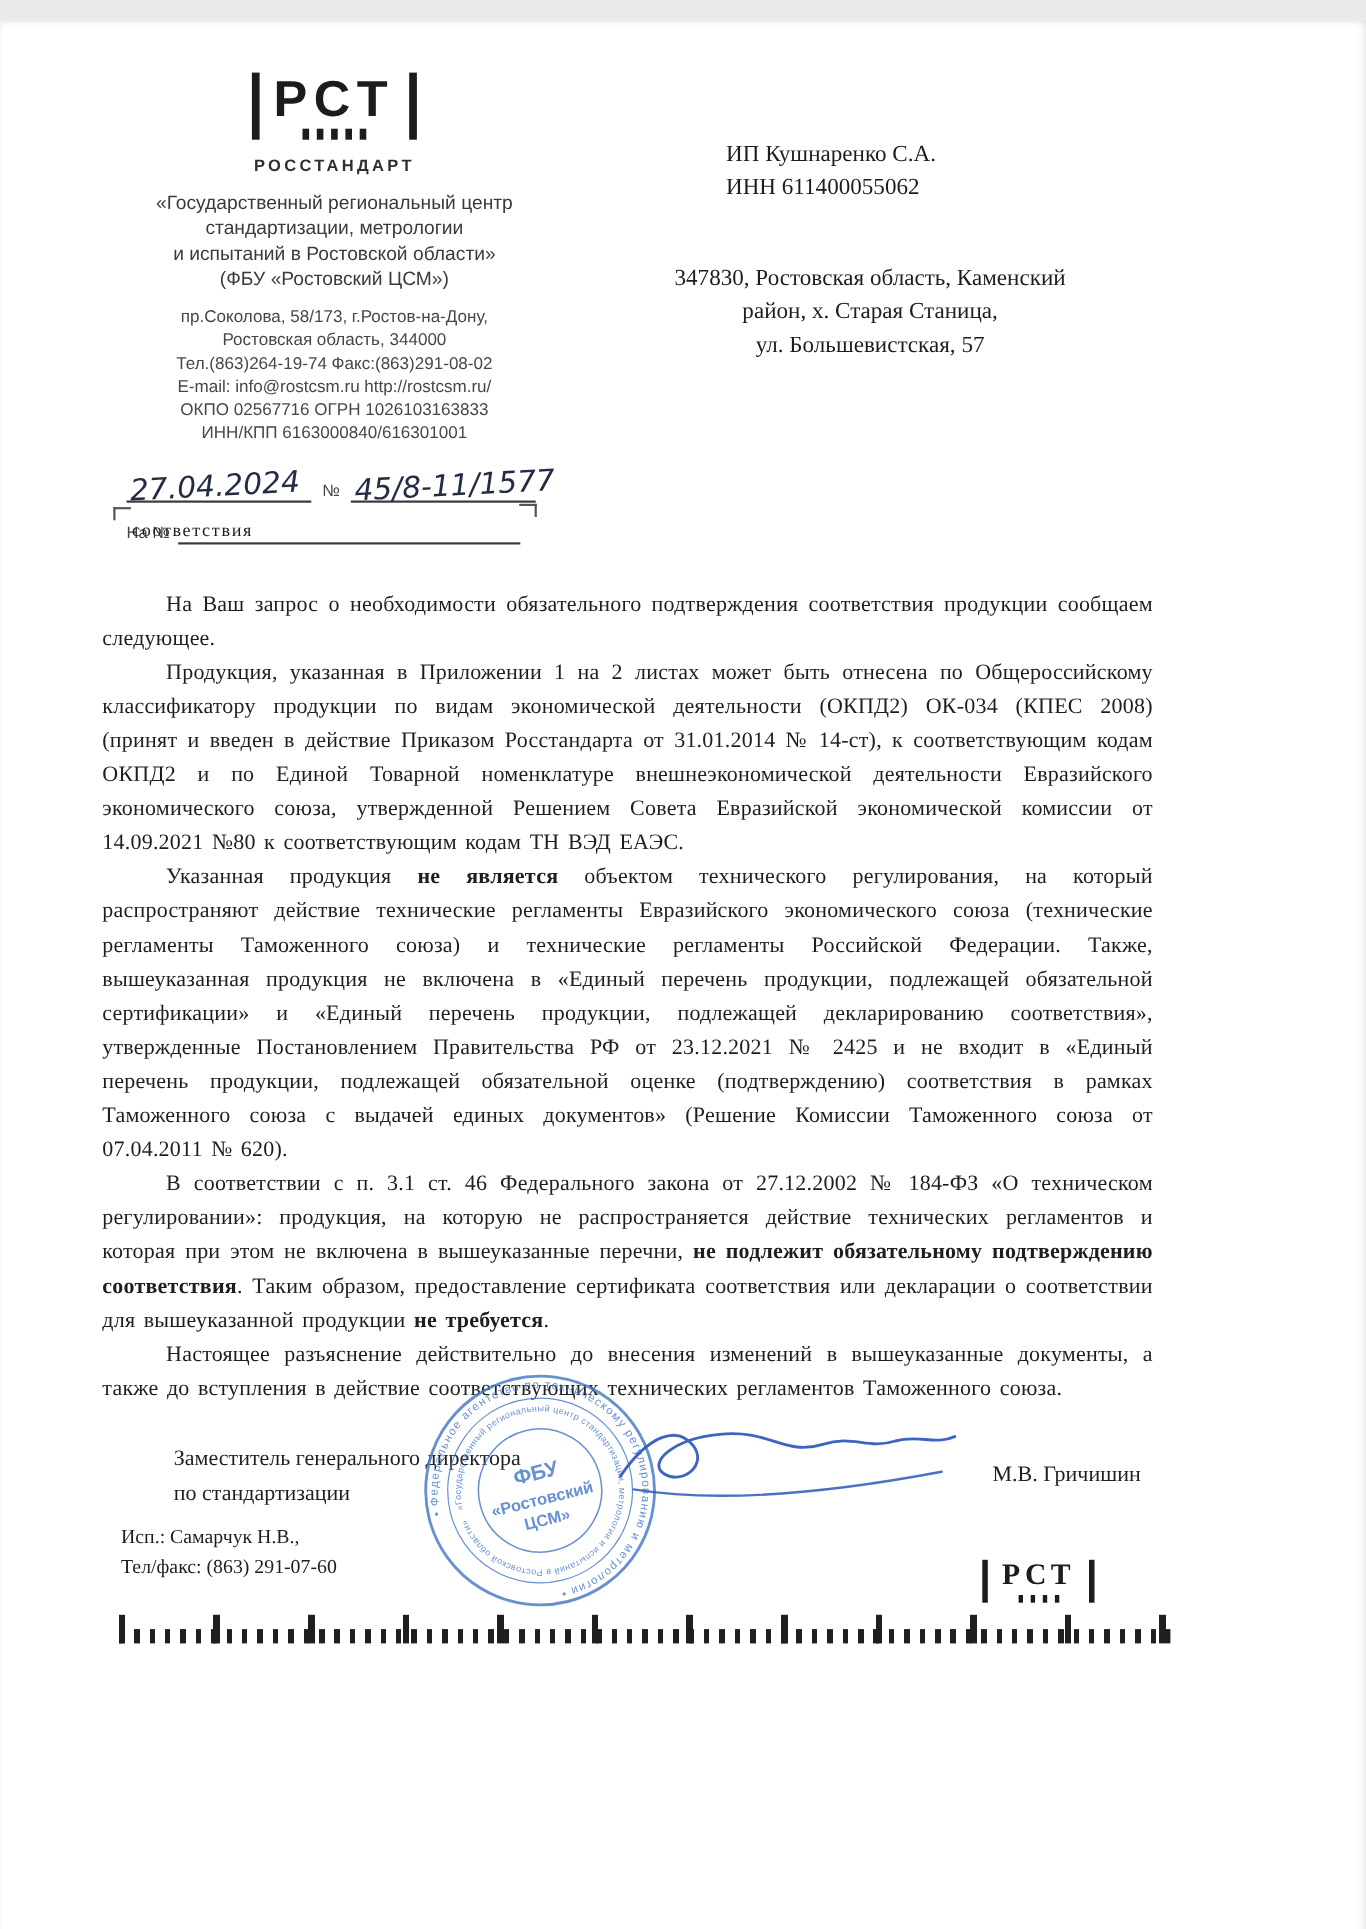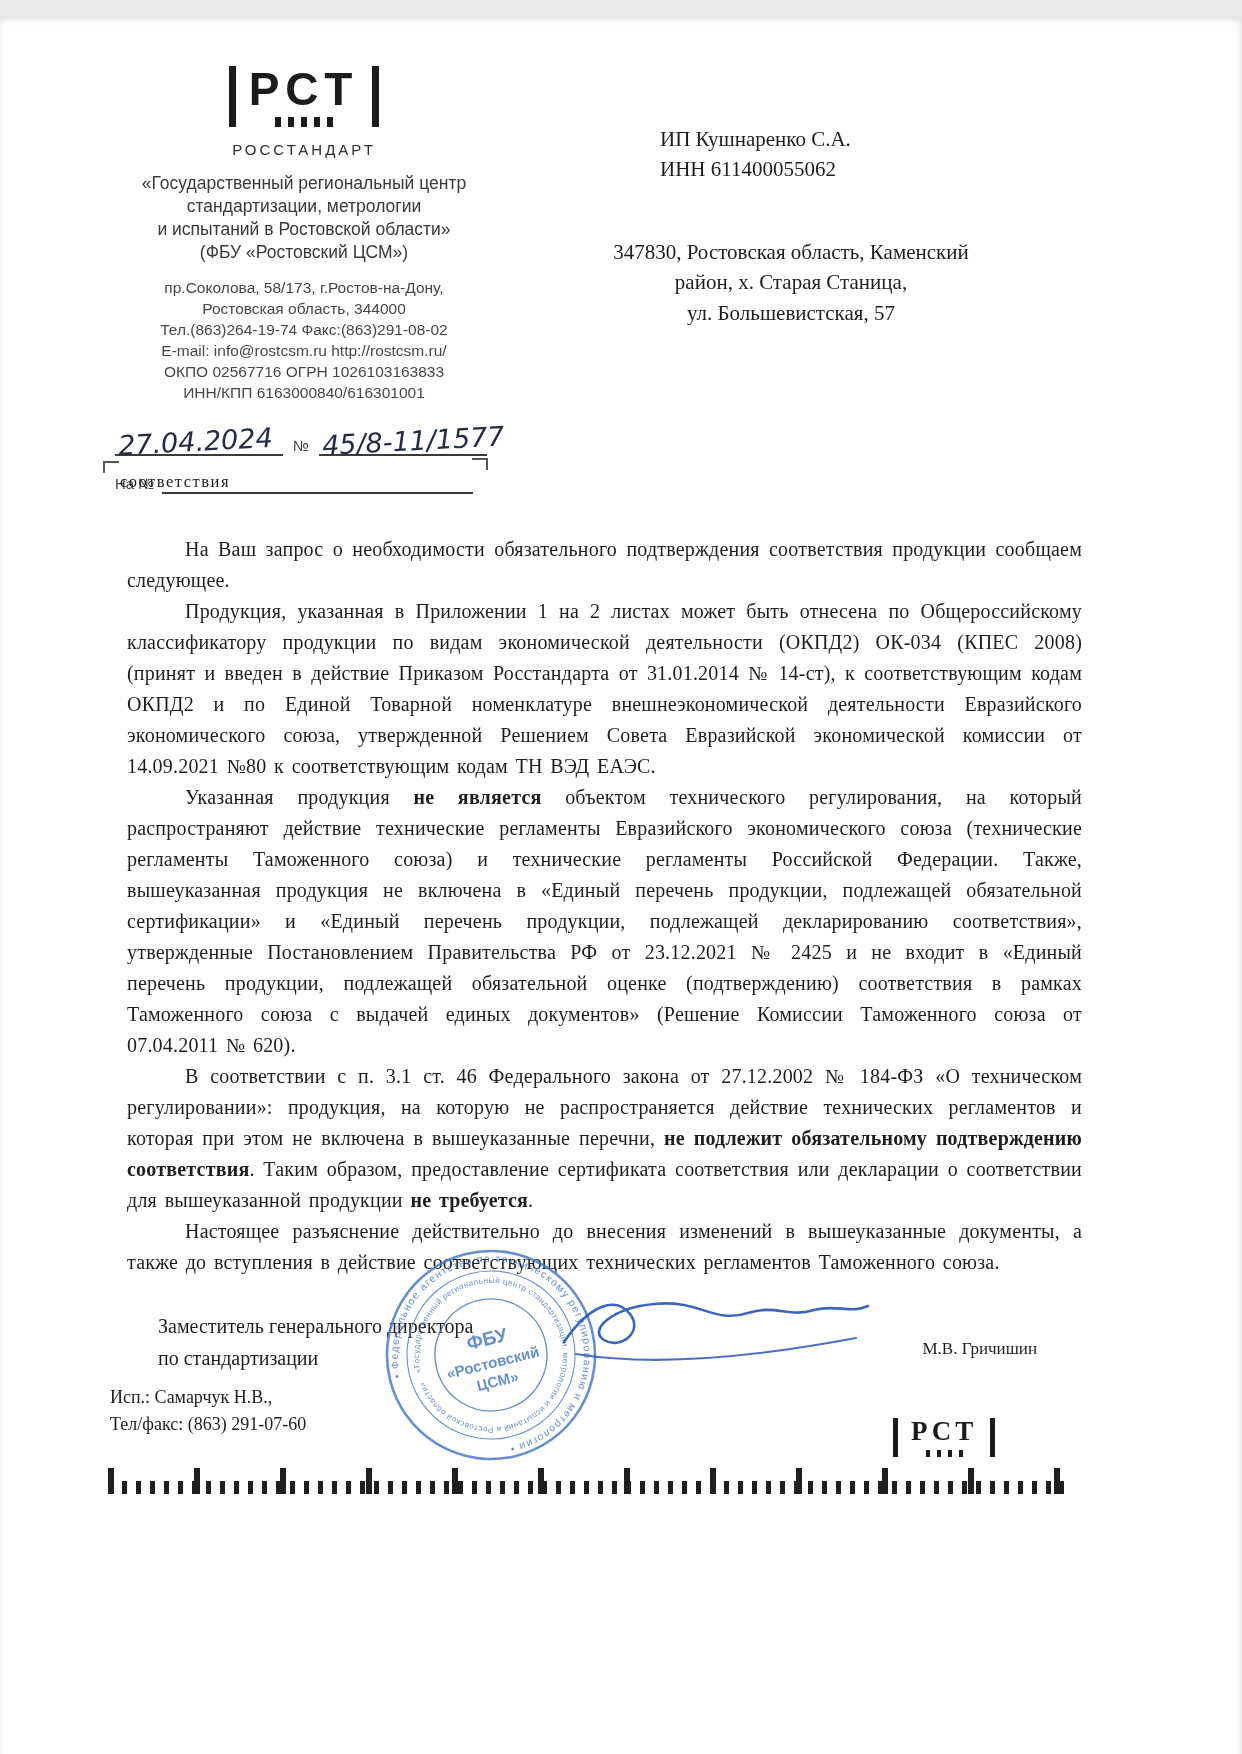--- a/index.html
+++ b/index.html
@@ -19,21 +19,21 @@
     text-align:center;
     font-family:"Liberation Sans",sans-serif;
     color:#3b3b3b;
   }
   .logo{display:inline-flex;align-items:stretch;gap:11px;}
   .logo .bar{width:7px;background:#1c1c1c;}
   .logo-center{display:flex;flex-direction:column;align-items:center;}
   .logo-text{font-weight:bold;font-size:46px;line-height:1;letter-spacing:7px;color:#1c1c1c;padding:0 2px;}
   .logo-ticks{display:flex;gap:7px;margin-top:5px;}
   .logo-ticks i{display:block;width:6px;height:10px;background:#1c1c1c;}
-  .brand{font-weight:normal;font-size:15px;letter-spacing:3px;color:#2e2e2e;margin-top:10px;}
+  .brand{font-weight:bold;font-size:15px;letter-spacing:3px;color:#2e2e2e;margin-top:10px;}
   .org-lines{margin-top:14px;font-size:17.5px;line-height:1.32;font-weight:500;color:#3a3a3a;}
   .contact-lines{margin-top:14px;font-size:15.5px;line-height:1.35;color:#474747;}
   .date-row{display:flex;align-items:flex-end;gap:10px;margin-top:16px;text-align:left;}
   .write-line{position:relative;border-bottom:2px solid #3a3a3a;height:34px;}
   .write-line.date{width:168px;}
   .write-line.num{width:168px;}
   .no-label{font-size:15px;color:#444;padding-bottom:2px;}
   .hand{
     position:absolute;left:4px;bottom:-7px;
     font-family:"DejaVu Sans",sans-serif;font-style:italic;
@@ -46,27 +46,27 @@
   .header-right{position:absolute;left:556px;top:106px;width:470px;font-size:21px;line-height:1.45;color:#1d1d1d;}
   .recipient-name{margin-left:104px;}
   .recipient-address{margin-top:52px;text-align:center;}
   
   .corner{position:absolute;width:14px;height:10px;border-top:2px solid #555;}
   .corner.left{left:103px;top:443px;border-left:2px solid #555;}
   .corner.right{left:472px;top:440px;border-right:2px solid #555;}
   .subject{position:absolute;left:120px;top:452px;width:360px;font-size:19px;line-height:1.4;color:#1c1c1c;}
   .subject .l2{font-size:16.5px;letter-spacing:1.5px;}
   
-  .body-text{position:absolute;left:127px;top:516px;width:955px;}
+  .body-text{position:absolute;left:93px;top:516px;width:955px;}
   .body-text p{margin:0;text-indent:58px;text-align:justify;font-size:20px;line-height:1.55;word-spacing:2.5px;letter-spacing:.2px;color:#1e1e1e;}
   .body-text p b{font-weight:bold;}
   
   .sign-row{position:absolute;left:110px;top:1292px;width:955px;font-size:20px;line-height:1.6;}
   .sign-position{margin-left:48px;}
-  .sign-name{position:absolute;right:28px;top:25px;font-size:17px;}
+  .sign-name{position:absolute;right:28px;top:14px;font-size:20px;}
   .stamp{position:absolute;left:266px;top:-70px;width:230px;height:230px;transform:rotate(-14deg);opacity:.82;}
   .signature-svg{position:absolute;left:440px;top:-30px;width:330px;height:100px;}
   
   .executor{position:absolute;left:110px;top:1366px;font-size:18px;line-height:1.5;color:#1e1e1e;}
   .footer-logo{position:absolute;left:893px;top:1400px;}
   .footer-logo .logo-text{font-size:27px;letter-spacing:4px;}
   .footer-logo .logo .bar{width:5px;}
   .footer-logo .logo-ticks i{width:4px;height:7px;}
   .barcode{
     position:absolute;left:108px;top:1450px;width:956px;height:26px;

